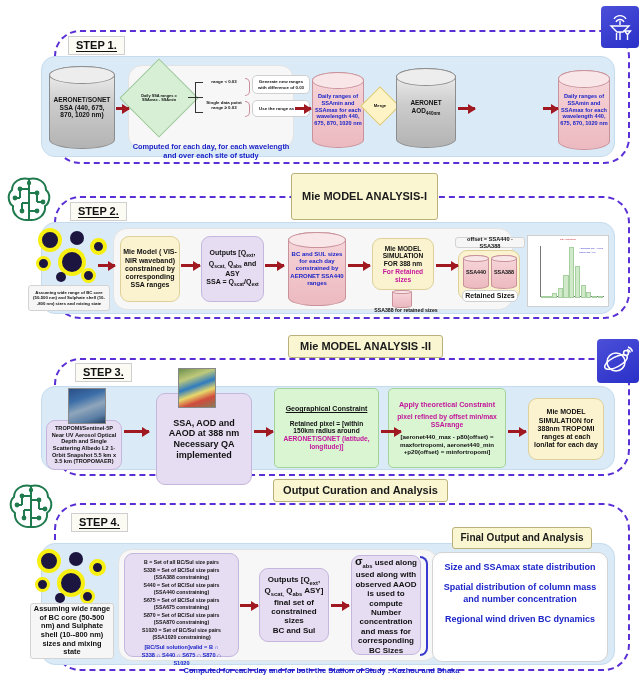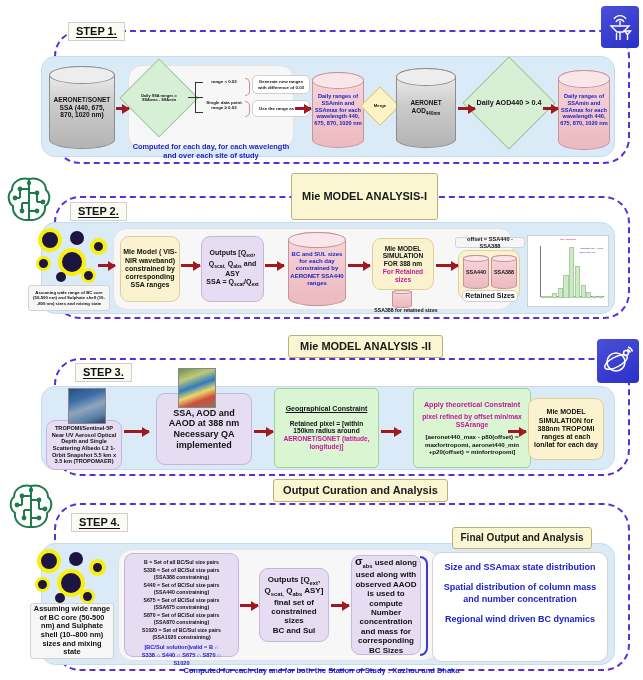--- a/index.html
+++ b/index.html
@@ -191,21 +191,21 @@
         <path d="M13 20 v8"></path>
         <path d="M17.5 19 h6 l-2.5 3 h-1 z"></path>
         <path d="M20.5 22 v6"></path>
         <path d="M9.5 21 v7"></path>
       </g>
     </svg>
   </div>
 
   <div class="dashframe" style="left:54px; top:30px; width:576px; height:134px;"></div>
 
-  <div class="steplabel" style="left:68px; top:22px;text-align:right;"><span>STEP 1.</span></div>
+  <div class="steplabel" style="left:68px; top:36px;text-align:right;"><span>STEP 1.</span></div>
 
   <div class="bluepanel" style="left:41px; top:56px; width:574px; height:101px;"></div>
 
   <div class="cyl cyl-gray" style="left:49px; top:66px; width:66px; height:83px;">
     <div class="body"></div>
       <div class="cap"></div>
     <div class="txt" style="font-size:6.6px; font-weight:bold;">AERONET/SONET<br>SSA (440, 675,<br>870, 1020 nm)</div>
   </div>
 
   <div class="arrow" style="left:116px; top:107px; width:13px;">
@@ -257,24 +257,20 @@
     <div class="body"></div>
       <div class="cap"></div>
     <div class="txt" style="font-size:6.4px; font-weight:bold;">AERONET<br>AOD<sub>440nm</sub></div>
   </div>
 
   <div class="arrow" style="left:458px; top:107px; width:17px;">
       <div class="line"></div>
       <div class="head"></div>
     </div>
 
-  <div class="diamond" style="left:476px; top:70px; width:66px; height:66px;">
-    <div class="shape"></div>
-    <div class="txt" style="font-size:7.2px; font-weight:bold;">Daily AOD440 &gt; 0.4</div>
-  </div>
 
   <div class="arrow" style="left:543px; top:107px; width:15px;">
       <div class="line"></div>
       <div class="head"></div>
     </div>
 
   <div class="cyl cyl-pink" style="left:558px; top:70px; width:52px; height:80px;">
     <div class="body"></div>
       <div class="cap"></div>
     <div class="txt" style="font-size:5.6px; font-weight:bold; color:#1a24c8;">Daily ranges of SSAmin and SSAmax for each wavelength 440, 675, 870, 1020 nm</div>
@@ -444,39 +440,39 @@
   <div class="node n-purple" style="left:46px; top:420px; width:76px; height:50px; font-size:5.6px; font-weight:bold; padding:2px;">TROPOMI/Sentinel-5P Near UV Aerosol Optical Depth and Single Scattering Albedo L2 1-Orbit Snapshot 5.5 km x 3.5 km (TROPOMAER)</div>
 
   <div class="arrow" style="left:124px; top:430px; width:25px;">
       <div class="line"></div>
       <div class="head"></div>
     </div>
 
   <div class="imgthumb" style="left:178px; top:368px; width:38px; height:40px;
               background:linear-gradient(160deg,#6b8f4e 0%,#bfc97a 25%,#2f7bbf 45%,#e8d86a 62%,#d04b3e 78%,#8a7a55 100%);"></div>
 
-  <div class="node n-purple" style="left:156px; top:393px; width:96px; height:72px; font-size:9px; font-weight:bold; padding:3px;">SSA, AOD and AAOD at 388 nm Necessary QA implemented</div>
+  <div class="node n-purple" style="left:156px; top:393px; width:96px; height:92px; font-size:9px; font-weight:bold; padding:3px;">SSA, AOD and AAOD at 388 nm Necessary QA implemented</div>
 
   <div class="arrow" style="left:254px; top:430px; width:19px;">
       <div class="line"></div>
       <div class="head"></div>
     </div>
 
   <div class="node n-green" style="left:274px; top:388px; width:105px; height:80px; flex-direction:column; padding:5px 4px;">
     <div class="u bold" style="font-size:7px; margin-bottom:6px;">Geographical Constraint</div>
     <div class="bold" style="font-size:6.6px;">Retained pixel = [within 150km radius around</div>
     <div class="bold magenta" style="font-size:6.6px;">AERONET/SONET (latitude, longitude)]</div>
   </div>
 
   <div class="arrow" style="left:381px; top:430px; width:20px;">
       <div class="line"></div>
       <div class="head"></div>
     </div>
 
-  <div class="node n-green" style="left:388px; top:388px; width:118px; height:80px; flex-direction:column; padding:4px 3px;margin-left:25px;">
+  <div class="node n-green" style="left:388px; top:388px; width:118px; height:80px; flex-direction:column; padding:4px 3px;">
     <div class="bold magenta" style="font-size:7.2px; margin-bottom:4px;">Apply theoretical Constraint</div>
     <div class="bold magenta" style="font-size:6.8px; margin-bottom:4px;">pixel refined  by offset min/max SSArange</div>
     <div class="bold" style="font-size:6.2px;">[aeronet440_max - p80(offset) = maxfortropomi, aeronet440_min +p20(offset) = minfortropomi]</div>
   </div>
 
   <div class="arrow" style="left:508px; top:430px; width:18px;">
       <div class="line"></div>
       <div class="head"></div>
     </div>
 

